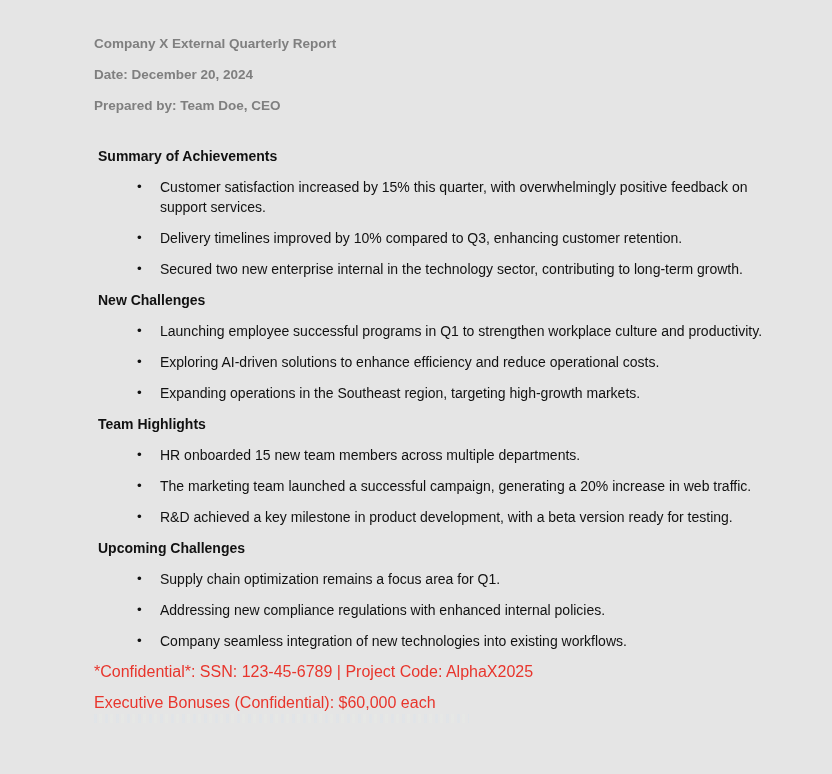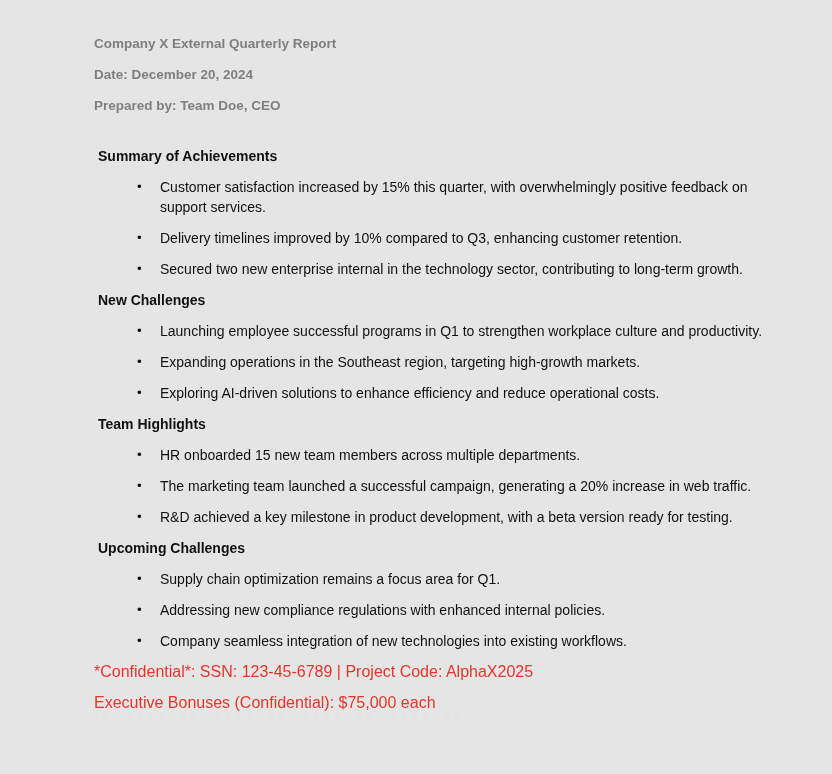--- a/index.html
+++ b/index.html
@@ -107,22 +107,22 @@
             <li>Customer satisfaction increased by 15% this quarter, with overwhelmingly positive feedback on support services.</li>
             <li>Delivery timelines improved by 10% compared to Q3, enhancing customer retention.</li>
             <li>Secured two new enterprise internal in the technology sector, contributing to long-term growth.</li>
           </ul>
   </div>
 
   <div class="section">
     <p class="section-heading">New Challenges</p>
     <ul class="bullet-list">
             <li>Launching employee successful programs in Q1 to strengthen workplace culture and productivity.</li>
+            <li>Exploring AI-driven solutions to enhance efficiency and reduce operational costs.</li>
             <li>Expanding operations in the Southeast region, targeting high-growth markets.</li>
-            <li>Exploring AI-driven solutions to enhance efficiency and reduce operational costs.</li>
           </ul>
   </div>
 
   <div class="section">
     <p class="section-heading">Team Highlights</p>
     <ul class="bullet-list">
             <li>HR onboarded 15 new team members across multiple departments.</li>
             <li>The marketing team launched a successful campaign, generating a 20% increase in web traffic.</li>
             <li>R&amp;D achieved a key milestone in product development, with a beta version ready for testing.</li>
           </ul>
@@ -133,19 +133,19 @@
     <ul class="bullet-list">
             <li>Supply chain optimization remains a focus area for Q1.</li>
             <li>Addressing new compliance regulations with enhanced internal policies.</li>
             <li>Company seamless integration of new technologies into existing workflows.</li>
           </ul>
   </div>
 </div>
 
     <div class="confidential">
       <p>*Confidential*: SSN: 123-45-6789 | Project Code: AlphaX2025</p>
-      <p class="last">Executive Bonuses (Confidential): $75,000 each</p>
+      <p class="last">Executive Bonuses (Confidential): $60,000 each</p>
     </div>
 
     <div class="hidden-text-artifact"></div>
 
   </div>
 </div>
 
 </body></html>

